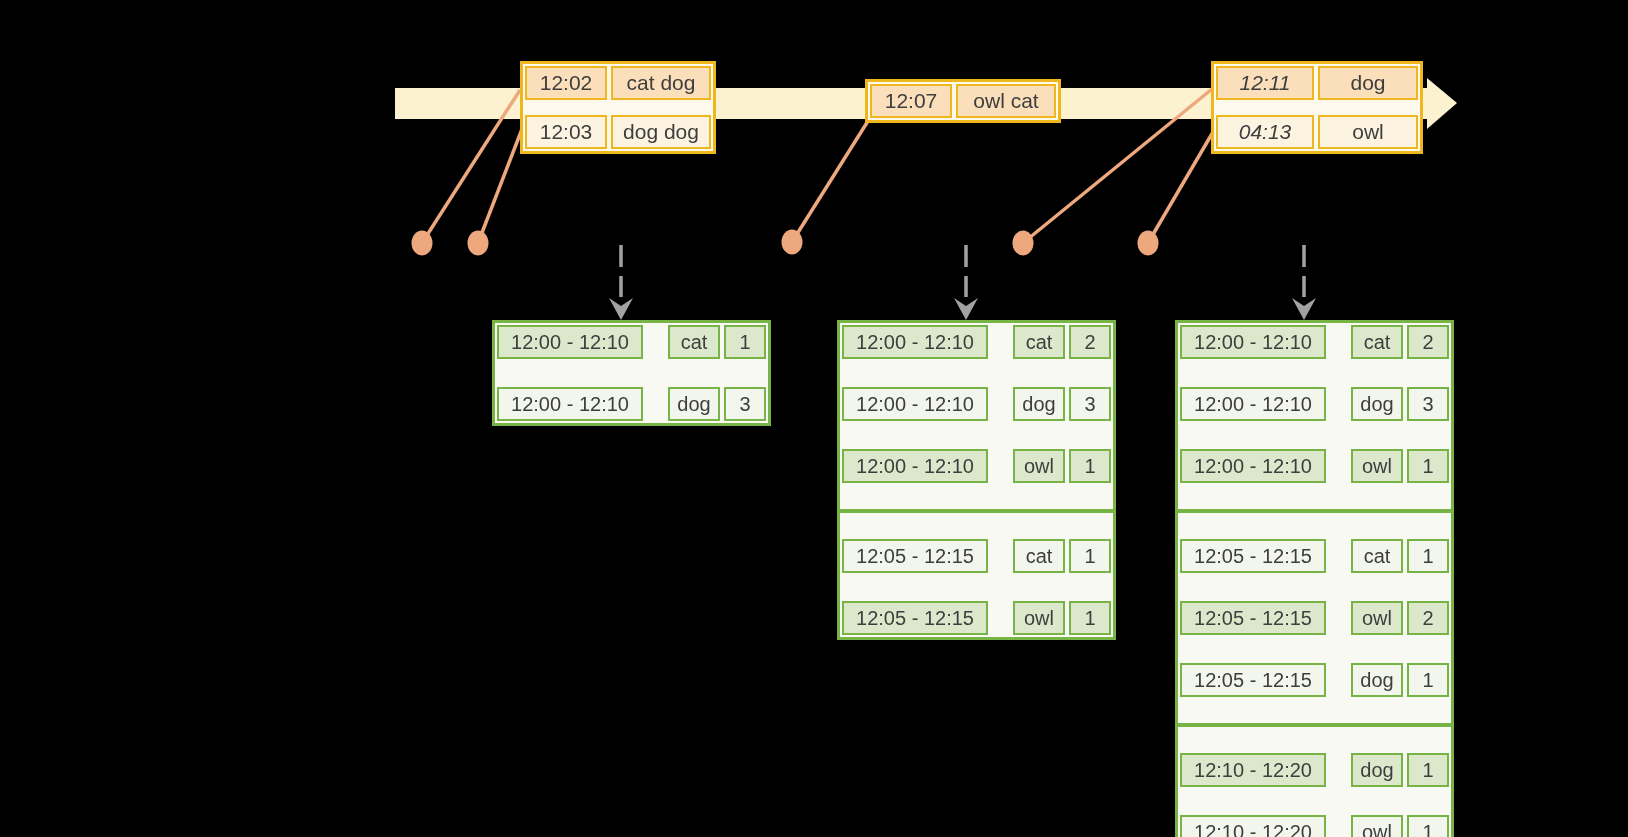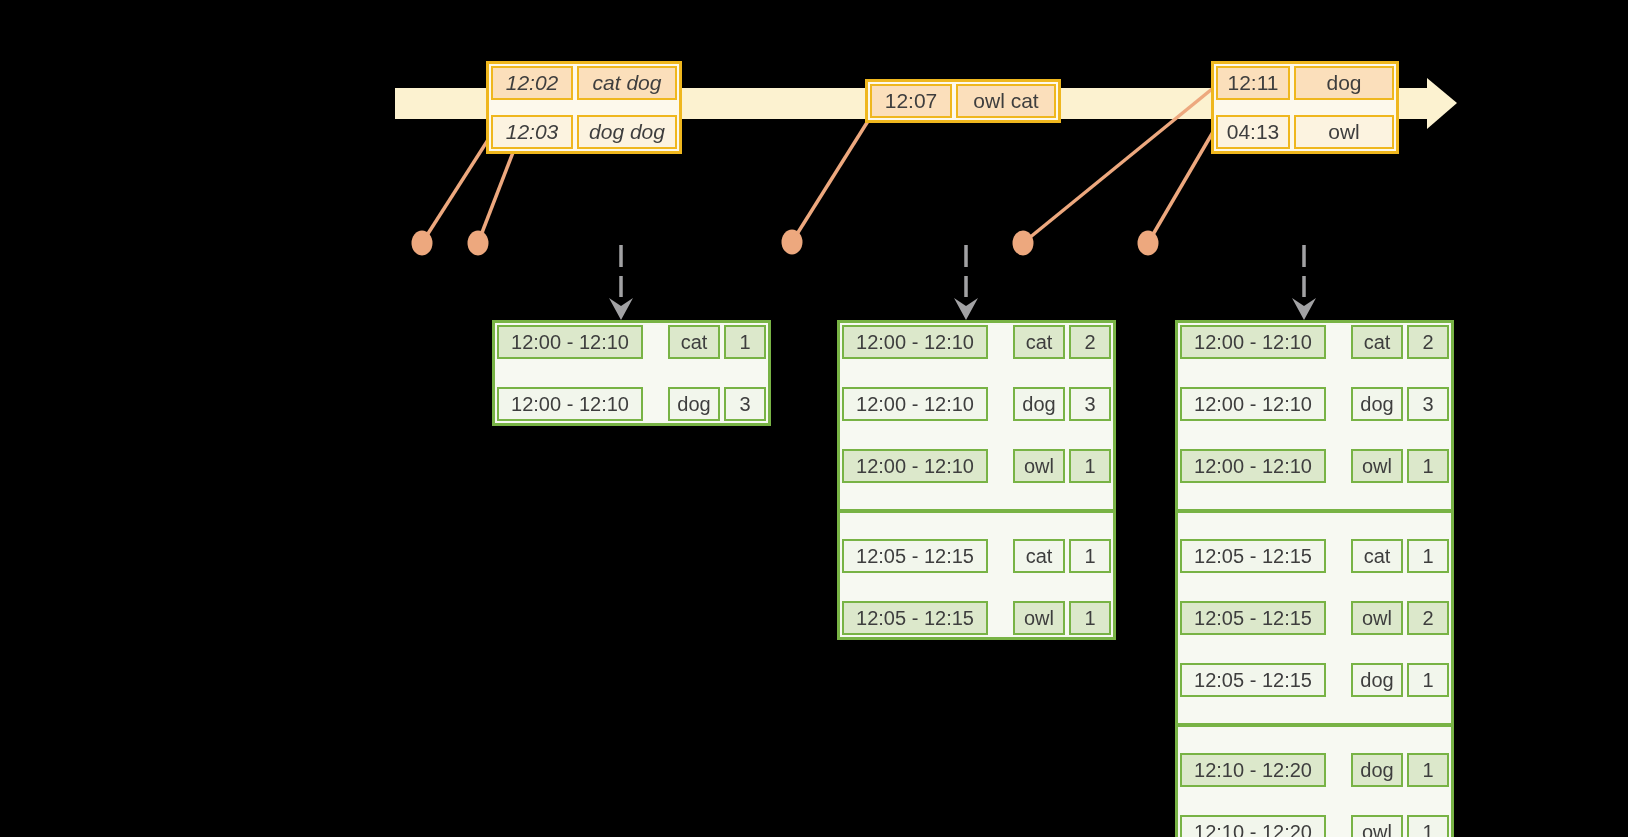--- a/index.html
+++ b/index.html
@@ -17,23 +17,23 @@
   .event-row { display:flex; }
   .cell {
     box-sizing:border-box; margin:2px; height:34px;
     display:flex; align-items:center; justify-content:center;
   }
   .event-box .cell { border:2px solid #efb71e; font-size:21px; }
   .event-box .fill-odd  { background:#fbdfbb; }
   .event-box .fill-even { background:#fcf3e0;margin-top:13px; }
   .event-box .time  { width:82px; }
   .event-box .words { width:100px; }
-  .event-box.box-c .time  { width:74px; }
+  .event-box.box-c .time  { width:98px;font-style:italic; }
   .event-box.box-c .words { width:100px; }
-  #event-box-0 { left:486px; top:61px;font-style:italic; }
+  #event-box-0 { left:520px; top:61px; }
   #event-box-1 { left:865px; top:79px; }
   #event-box-2 { left:1211px; top:61px; }
 
   
   .result-table {
     position:absolute; border:3px solid #78b345; background:#f7f9f2;
     display:flex; flex-direction:column;gap:24px;
   }
   .result-table .cell { border:2px solid #78b345; font-size:20px; }
   .result-table .fill-odd  { background:#dce8cb; }

